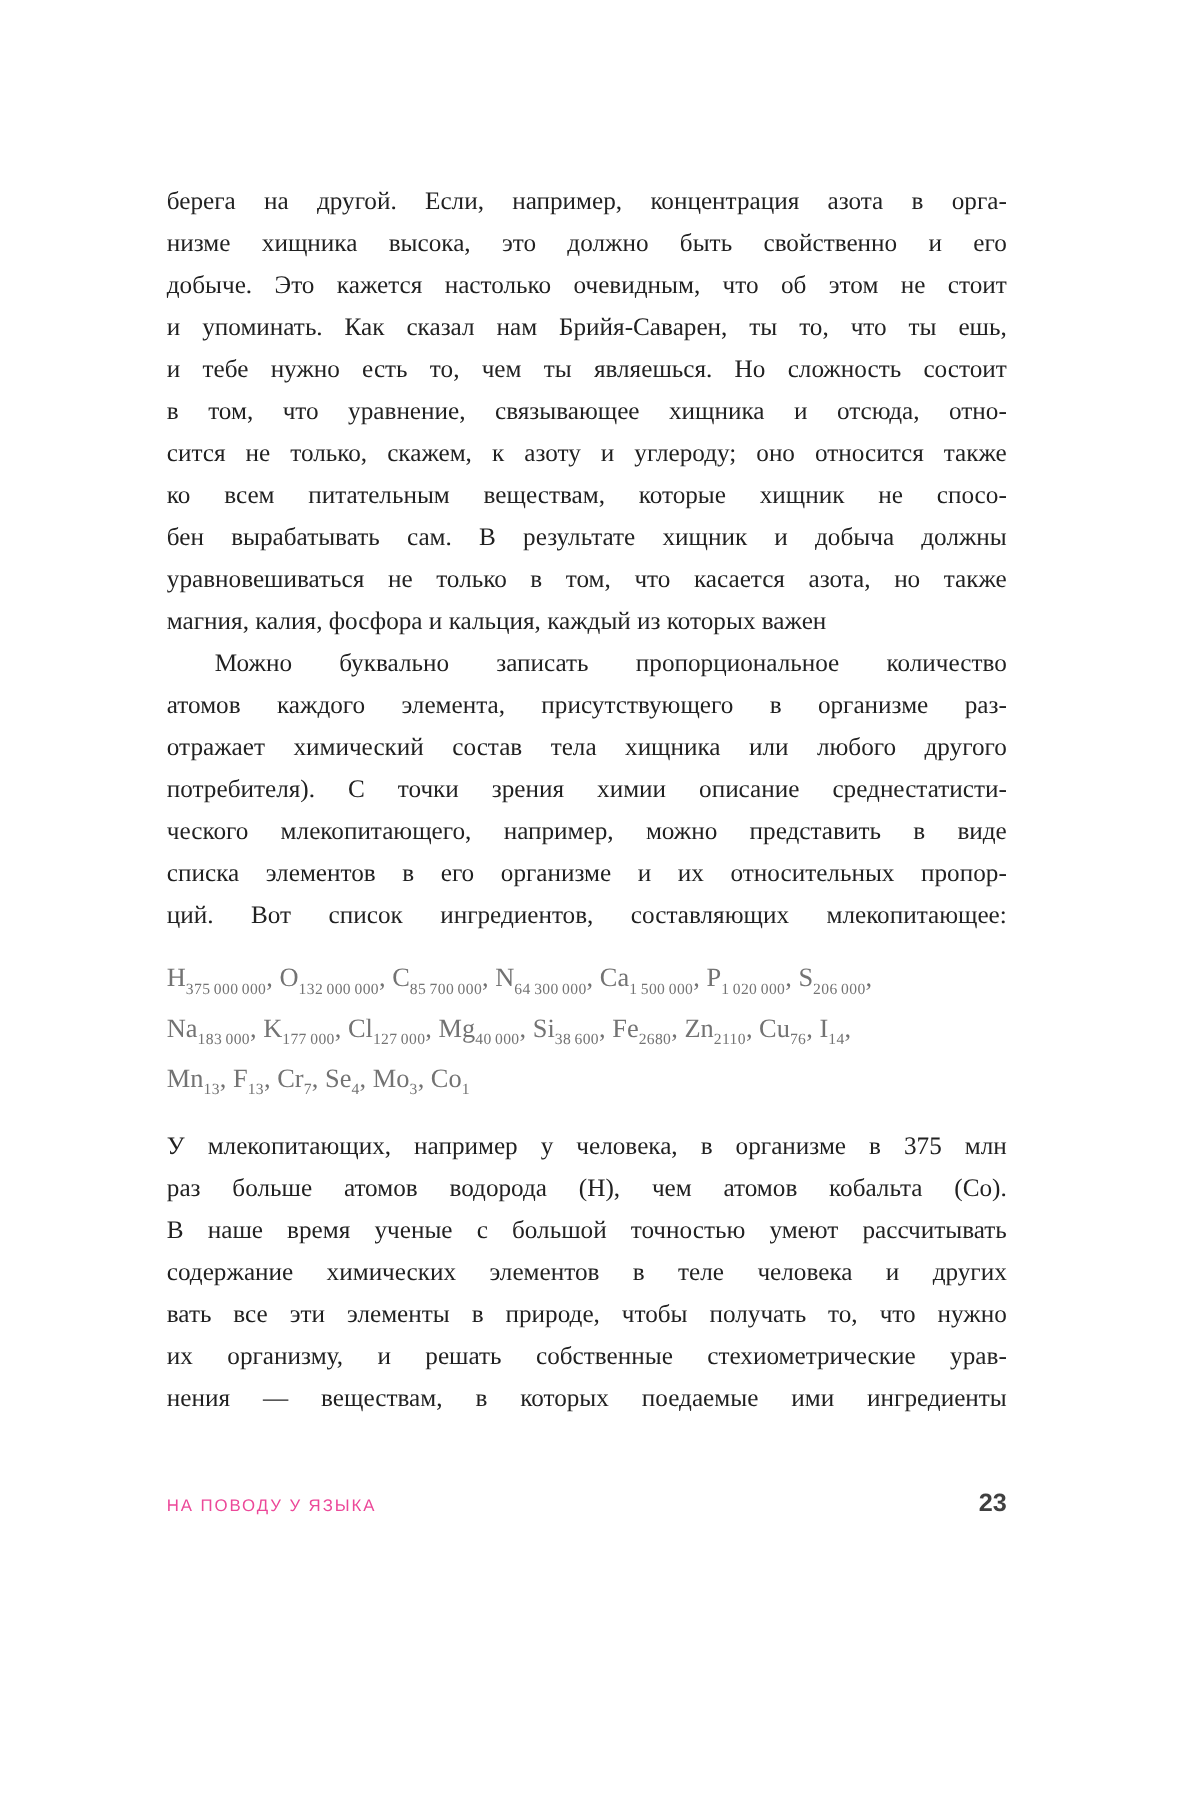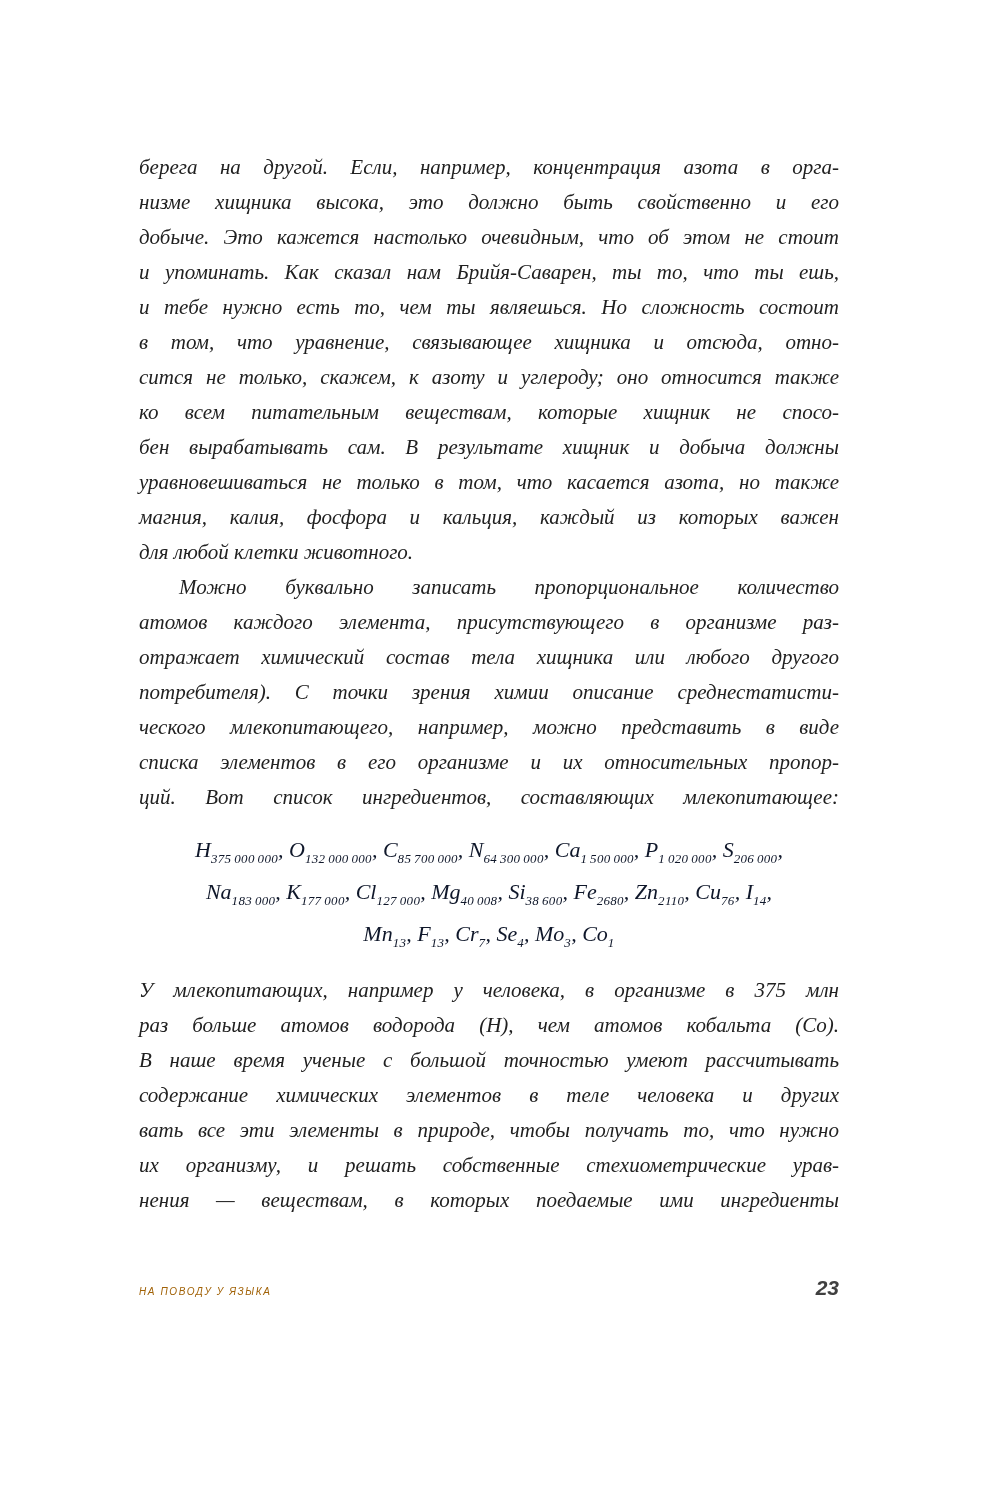--- a/index.html
+++ b/index.html
@@ -2,21 +2,20 @@
 <html><head>
 <meta charset="utf-8">
 <style>
   html, body { margin: 0; padding: 0; background: #ffffff; }
   .page {
     position: relative;
     width: 1000px;
     height: 1507px;
     background: #ffffff;
     overflow: hidden;
-    font-style: italic;
   }
   .content {
     position: absolute;
     left: 139px;
     top: 150px;
     width: 700px;
   }
   .para { }
   .line {
     font-family: "Liberation Serif", serif;
@@ -25,46 +24,46 @@
     color: #212121;
     text-align: justify;
     text-align-last: justify;
     white-space: normal;
   }
   .para.indent-first .line:first-child { text-indent: 40px; }
   .para.short-last .line:last-child { text-align-last: left; }
   .formula {
     margin-top: 14px;
     margin-bottom: 18px;
-    text-align: center;
+    text-align: left;
     font-family: "Liberation Serif", serif;
     font-size: 22px;
     line-height: 42px;
-    color: #0f172a;
+    color: #737373;
   }
   .formula-line { white-space: nowrap; }
   .formula sub {
     font-size: 13px;
     line-height: 0;
     vertical-align: baseline;
     position: relative;
     top: 6px;
     letter-spacing: 0.3px;
   }
   .footer {
     margin-top: 58px;
     display: flex;
     justify-content: space-between;
     align-items: baseline;
     font-family: "Liberation Sans", sans-serif;
   }
   .running-title {
-    font-size: 10px;
+    font-size: 14px;
     letter-spacing: 1.6px;
-    color: #a16207;
+    color: #ec4899;
     font-weight: 400;
   }
   .page-num {
     font-size: 21px;
     font-weight: 700;
     color: #404040;
   }
 </style>
 </head>
 <body>
@@ -77,36 +76,35 @@
         <div class="line">низме хищника высока, это должно быть свойственно и его</div>
         <div class="line">добыче. Это кажется настолько очевидным, что об этом не стоит</div>
         <div class="line">и упоминать. Как сказал нам Брийя-Саварен, ты то, что ты ешь,</div>
         <div class="line">и тебе нужно есть то, чем ты являешься. Но сложность состоит</div>
         <div class="line">в том, что уравнение, связывающее хищника и отсюда, отно-</div>
         <div class="line">сится не только, скажем, к азоту и углероду; оно относится также</div>
         <div class="line">ко всем питательным веществам, которые хищник не спосо-</div>
         <div class="line">бен вырабатывать сам. В результате хищник и добыча должны</div>
         <div class="line">уравновешиваться не только в том, что касается азота, но также</div>
         <div class="line">магния, калия, фосфора и кальция, каждый из которых важен</div>
-        <div class="line">для любой клетки животного.</div>
       </div>
 
     <div class="para indent-first">
         <div class="line">Можно буквально записать пропорциональное количество</div>
         <div class="line">атомов каждого элемента, присутствующего в организме раз-</div>
         <div class="line">отражает химический состав тела хищника или любого другого</div>
         <div class="line">потребителя). С точки зрения химии описание среднестатисти-</div>
         <div class="line">ческого млекопитающего, например, можно представить в виде</div>
         <div class="line">списка элементов в его организме и их относительных пропор-</div>
         <div class="line">ций. Вот список ингредиентов, составляющих млекопитающее:</div>
       </div>
 
     <div class="formula">
       <div class="formula-line"><span>H<sub>375 000 000</sub></span>, <span>O<sub>132 000 000</sub></span>, <span>C<sub>85 700 000</sub></span>, <span>N<sub>64 300 000</sub></span>, <span>Ca<sub>1 500 000</sub></span>, <span>P<sub>1 020 000</sub></span>, <span>S<sub>206 000</sub></span>, </div>
-      <div class="formula-line"><span>Na<sub>183 000</sub></span>, <span>K<sub>177 000</sub></span>, <span>Cl<sub>127 000</sub></span>, <span>Mg<sub>40 008</sub></span>, <span>Si<sub>38 600</sub></span>, <span>Fe<sub>2680</sub></span>, <span>Zn<sub>2110</sub></span>, <span>Cu<sub>76</sub></span>, <span>I<sub>14</sub></span>, </div>
+      <div class="formula-line"><span>Na<sub>183 000</sub></span>, <span>K<sub>177 000</sub></span>, <span>Cl<sub>127 000</sub></span>, <span>Mg<sub>40 000</sub></span>, <span>Si<sub>38 600</sub></span>, <span>Fe<sub>2680</sub></span>, <span>Zn<sub>2110</sub></span>, <span>Cu<sub>76</sub></span>, <span>I<sub>14</sub></span>, </div>
       <div class="formula-line"><span>Mn<sub>13</sub></span>, <span>F<sub>13</sub></span>, <span>Cr<sub>7</sub></span>, <span>Se<sub>4</sub></span>, <span>Mo<sub>3</sub></span>, <span>Co<sub>1</sub></span></div>
     </div>
 
     <div class="para">
         <div class="line">У млекопитающих, например у человека, в организме в 375 млн</div>
         <div class="line">раз больше атомов водорода (H), чем атомов кобальта (Co).</div>
         <div class="line">В наше время ученые с большой точностью умеют рассчитывать</div>
         <div class="line">содержание химических элементов в теле человека и других</div>
         <div class="line">вать все эти элементы в природе, чтобы получать то, что нужно</div>
         <div class="line">их организму, и решать собственные стехиометрические урав-</div>

